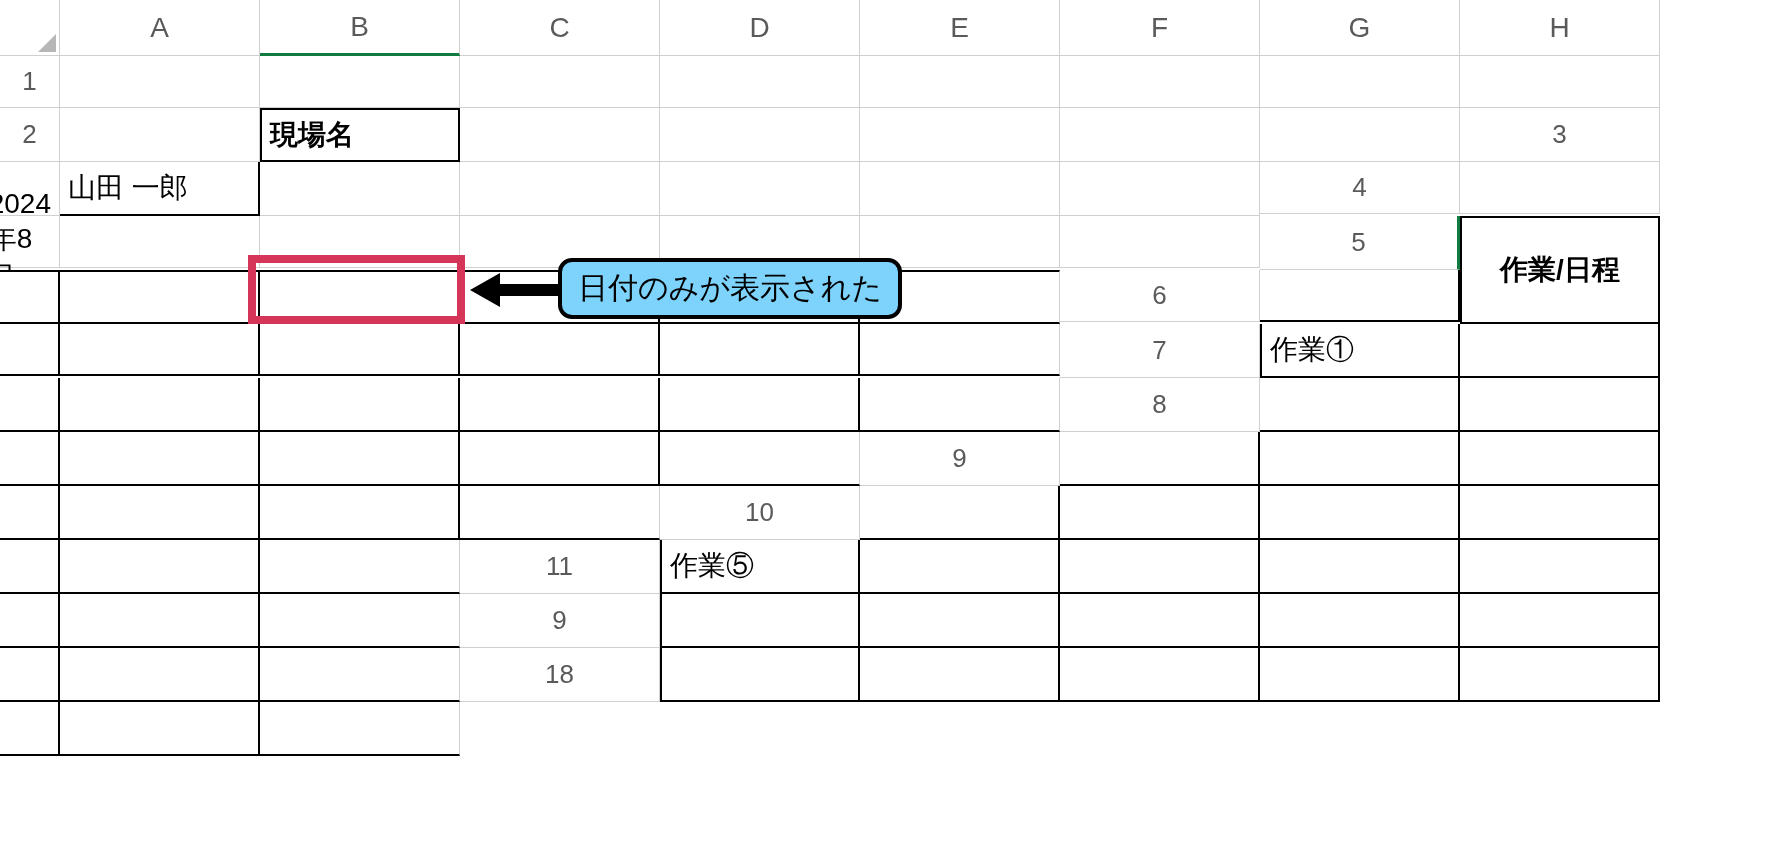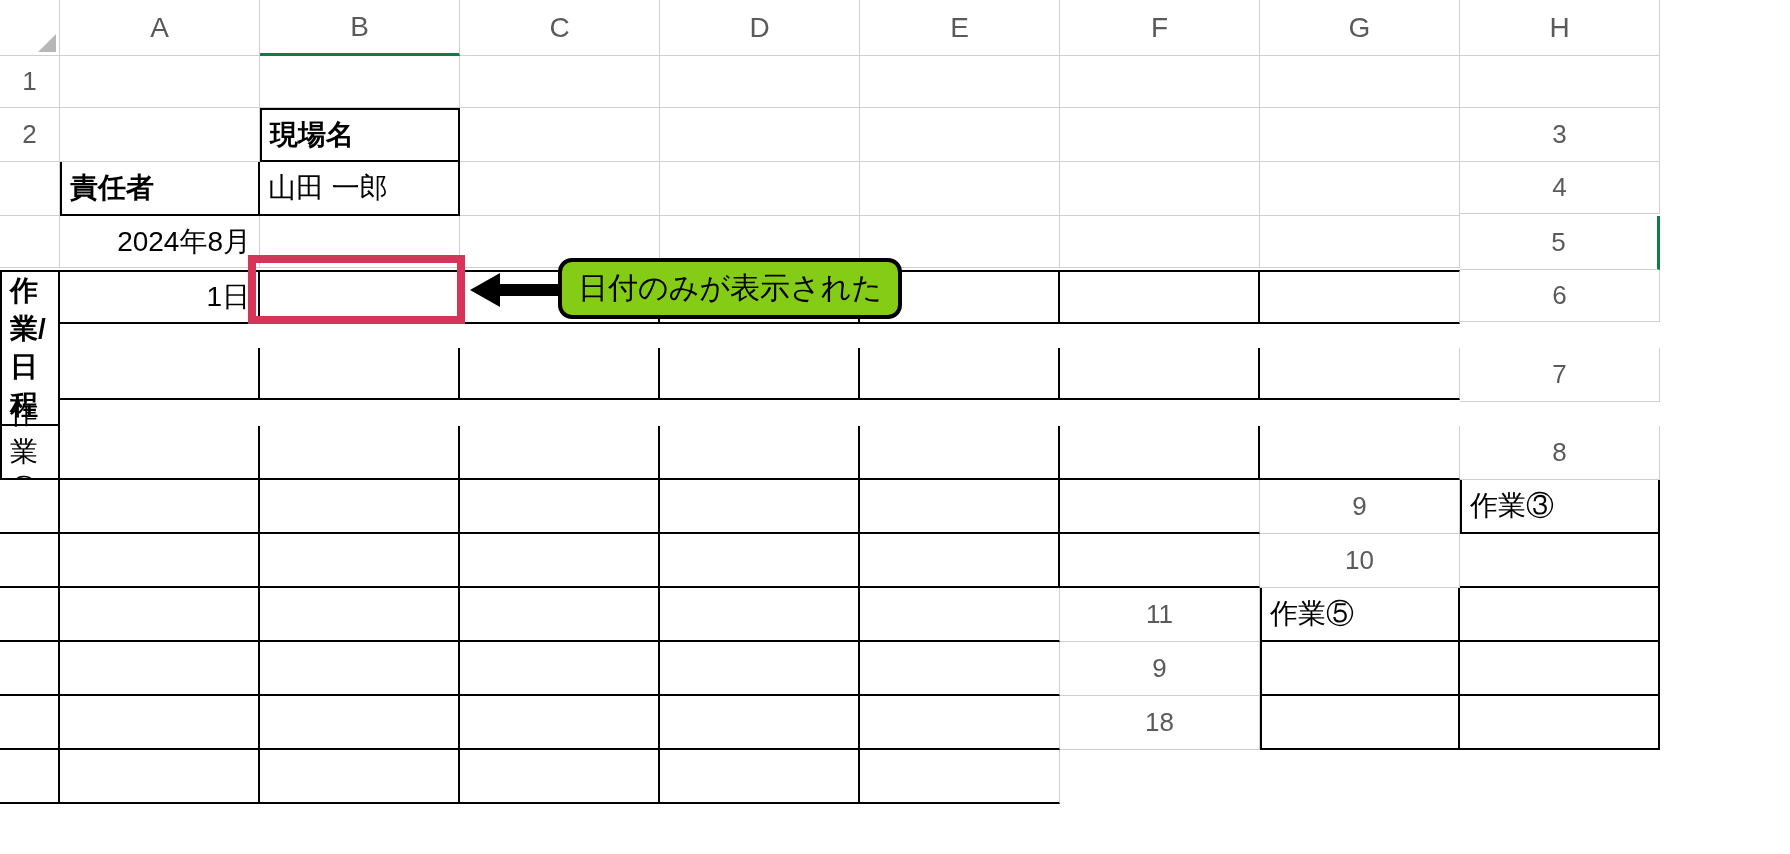--- a/index.html
+++ b/index.html
@@ -89,21 +89,21 @@
       font-weight: bold;
     }
     .highlight-box {
       position: absolute;
       border: 8px solid #d6355a;
       pointer-events: none;
       z-index: 10;
     }
     .callout {
       position: absolute;
-      background: #84cc16;
+      background: #7dd3fc;
       border: 4px solid #000;
       border-radius: 14px;
       padding: 6px 16px;
       font-size: 30px;
       z-index: 11;
       display: flex;
       align-items: center;
     }
     .arrow {
       position: absolute;
@@ -139,41 +139,39 @@
   <div class="cell h-54"></div>
   <div class="cell h-54 bold black-border-top black-border-left black-border-right black-border-bottom">現場名</div>
   <div class="cell h-54"></div>
   <div class="cell h-54"></div>
   <div class="cell h-54"></div>
   <div class="cell h-54"></div>
   <div class="cell h-54"></div>
 
   <div class="row-header h-54">3</div>
   <div class="cell h-54"></div>
-  <div class="cell h-54 bold black-border-left black-border-right black-border-bottom">責任者</div>
   <div class="cell h-54 black-border-right black-border-bottom">山田 一郎</div>
   <div class="cell h-54"></div>
   <div class="cell h-54"></div>
   <div class="cell h-54"></div>
   <div class="cell h-54"></div>
   <div class="cell h-54"></div>
 
   <div class="row-header h-52">4</div>
   <div class="cell h-52"></div>
   <div class="cell h-52 right">2024年8月</div>
   <div class="cell h-52"></div>
   <div class="cell h-52"></div>
   <div class="cell h-52"></div>
   <div class="cell h-52"></div>
   <div class="cell h-52"></div>
   <div class="cell h-52"></div>
 
   <div class="row-header h-54 active">5</div>
   <div class="cell black-border-top black-border-left black-border-right merged-vert" style="grid-row: span 2; border-bottom:2px solid #000;">作業/日程</div>
-  <div class="cell h-54 right black-border-top black-border-right black-border-bottom">1日</div>
   <div class="cell h-54 black-border-top black-border-right black-border-bottom"></div>
   <div class="cell h-54 black-border-top black-border-right black-border-bottom"></div>
   <div class="cell h-54 black-border-top black-border-right black-border-bottom"></div>
   <div class="cell h-54 black-border-top black-border-right black-border-bottom"></div>
   <div class="cell h-54 black-border-top black-border-right black-border-bottom"></div>
   <div class="cell h-54 black-border-top black-border-bottom"></div>
 
   <div class="row-header h-52">6</div>
   <div class="cell h-52 black-border-right black-border-bottom"></div>
   <div class="cell h-52 black-border-right black-border-bottom"></div>
@@ -196,21 +194,20 @@
   <div class="row-header h-54">8</div>
   <div class="cell h-54 black-border-right black-border-bottom"></div>
   <div class="cell h-54 black-border-right black-border-bottom"></div>
   <div class="cell h-54 black-border-right black-border-bottom"></div>
   <div class="cell h-54 black-border-right black-border-bottom"></div>
   <div class="cell h-54 black-border-right black-border-bottom"></div>
   <div class="cell h-54 black-border-right black-border-bottom"></div>
   <div class="cell h-54 black-border-bottom"></div>
 
   <div class="row-header h-54">9</div>
-  <div class="cell h-54 black-border-left black-border-right black-border-bottom">作業③</div>
   <div class="cell h-54 black-border-right black-border-bottom"></div>
   <div class="cell h-54 black-border-right black-border-bottom"></div>
   <div class="cell h-54 black-border-right black-border-bottom"></div>
   <div class="cell h-54 black-border-right black-border-bottom"></div>
   <div class="cell h-54 black-border-right black-border-bottom"></div>
   <div class="cell h-54 black-border-right black-border-bottom"></div>
   <div class="cell h-54 black-border-bottom"></div>
 
   <div class="row-header h-54">10</div>
   <div class="cell h-54 black-border-right black-border-bottom"></div>

